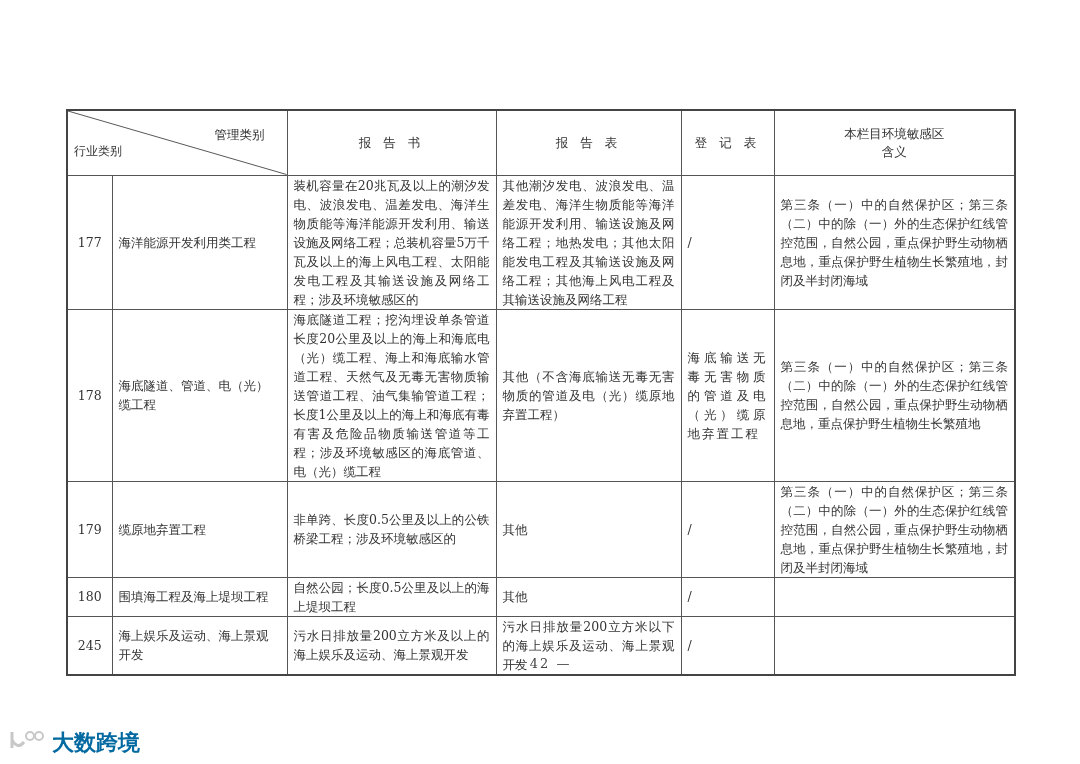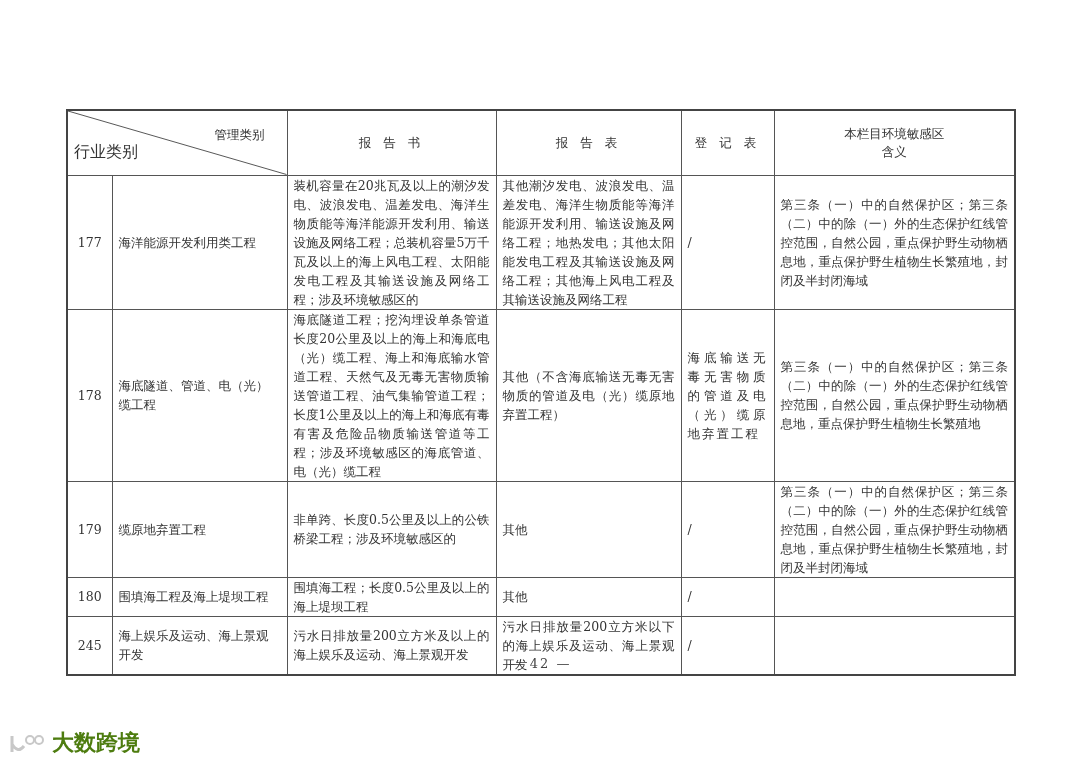--- a/index.html
+++ b/index.html
@@ -10,30 +10,30 @@
                border-collapse:collapse; table-layout:fixed; }
   table.grid td, table.grid th { border:1px solid #555; vertical-align:middle;
                font-size:12.5px; line-height:19px; padding:0 6px; font-weight:normal; }
   table.grid { border:2px solid #444; }
   th.hdr { font-family:"DejaVu Sans","Liberation Sans",sans-serif; font-size:12.5px;
            text-align:center; letter-spacing:4px; color:#333; }
   th.hdr.sens { letter-spacing:0; line-height:18px; }
   .diag { position:relative; padding:0 !important; }
   .diag svg { position:absolute; left:0; top:0; width:100%; height:100%; }
   .diag .tr { position:absolute; right:22px; top:14px; font-family:"DejaVu Sans","Liberation Sans",sans-serif; font-size:12.5px; }
-  .diag .bl { position:absolute; left:6px; bottom:14px; font-family:"DejaVu Sans","Liberation Sans",sans-serif; font-size:16px; }
+  .diag .bl { position:absolute; left:6px; bottom:14px; font-family:"DejaVu Sans","Liberation Sans",sans-serif; font-size:12px; }
   td.num { text-align:center; padding:8px !important; }
   td.name { padding-left:6px; }
   td.txt { text-align:justify; }
   td.slash { padding-left:8px; }
   td.reg { text-align:justify; text-align-last:left; letter-spacing:2px; }
   .pagenum { position:absolute; left:0; width:1080px; top:656px; text-align:center;
              font-size:13px; color:#444; letter-spacing:2px; }
-  .watermark { position:absolute; left:8px; top:728px; display:flex; align-items:flex-end;
-               color:#4d7c0f; font-family:"DejaVu Sans","Liberation Sans",sans-serif;
+  .watermark { position:absolute; left:8px; top:728px; display:flex; align-items:flex-start;
+               color:#0369a1; font-family:"DejaVu Sans","Liberation Sans",sans-serif;
                font-size:22px; font-weight:bold; }
   .watermark .logo { width:40px; height:26px; margin-right:4px; }
 </style>
 </head>
 <body>
 
 <div class="page">
   <table class="grid">
     <colgroup>
       <col style="width:45px">
@@ -84,21 +84,21 @@
       <td class="name">缆原地弃置工程</td>
       <td class="txt">非单跨、长度0.5公里及以上的公铁桥梁工程；涉及环境敏感区的</td>
       <td class="txt">其他</td>
       <td class="slash">/</td>
       <td class="txt">第三条（一）中的自然保护区；第三条（二）中的除（一）外的生态保护红线管控范围，自然公园，重点保护野生动物栖息地，重点保护野生植物生长繁殖地，封闭及半封闭海域</td>
     </tr>
 
     <tr style="height:33px">
       <td class="num">180</td>
       <td class="name">围填海工程及海上堤坝工程</td>
-      <td class="txt">围填海工程；长度0.5公里及以上的海上堤坝工程</td>
+      <td class="txt">自然公园；长度0.5公里及以上的海上堤坝工程</td>
       <td class="txt">其他</td>
       <td class="slash">/</td>
       <td class="txt"></td>
     </tr>
 
     <tr style="height:55px">
       <td class="num">245</td>
       <td class="name">海上娱乐及运动、海上景观开发</td>
       <td class="txt">污水日排放量200立方米及以上的海上娱乐及运动、海上景观开发</td>
       <td class="txt">污水日排放量200立方米以下的海上娱乐及运动、海上景观开发</td>

